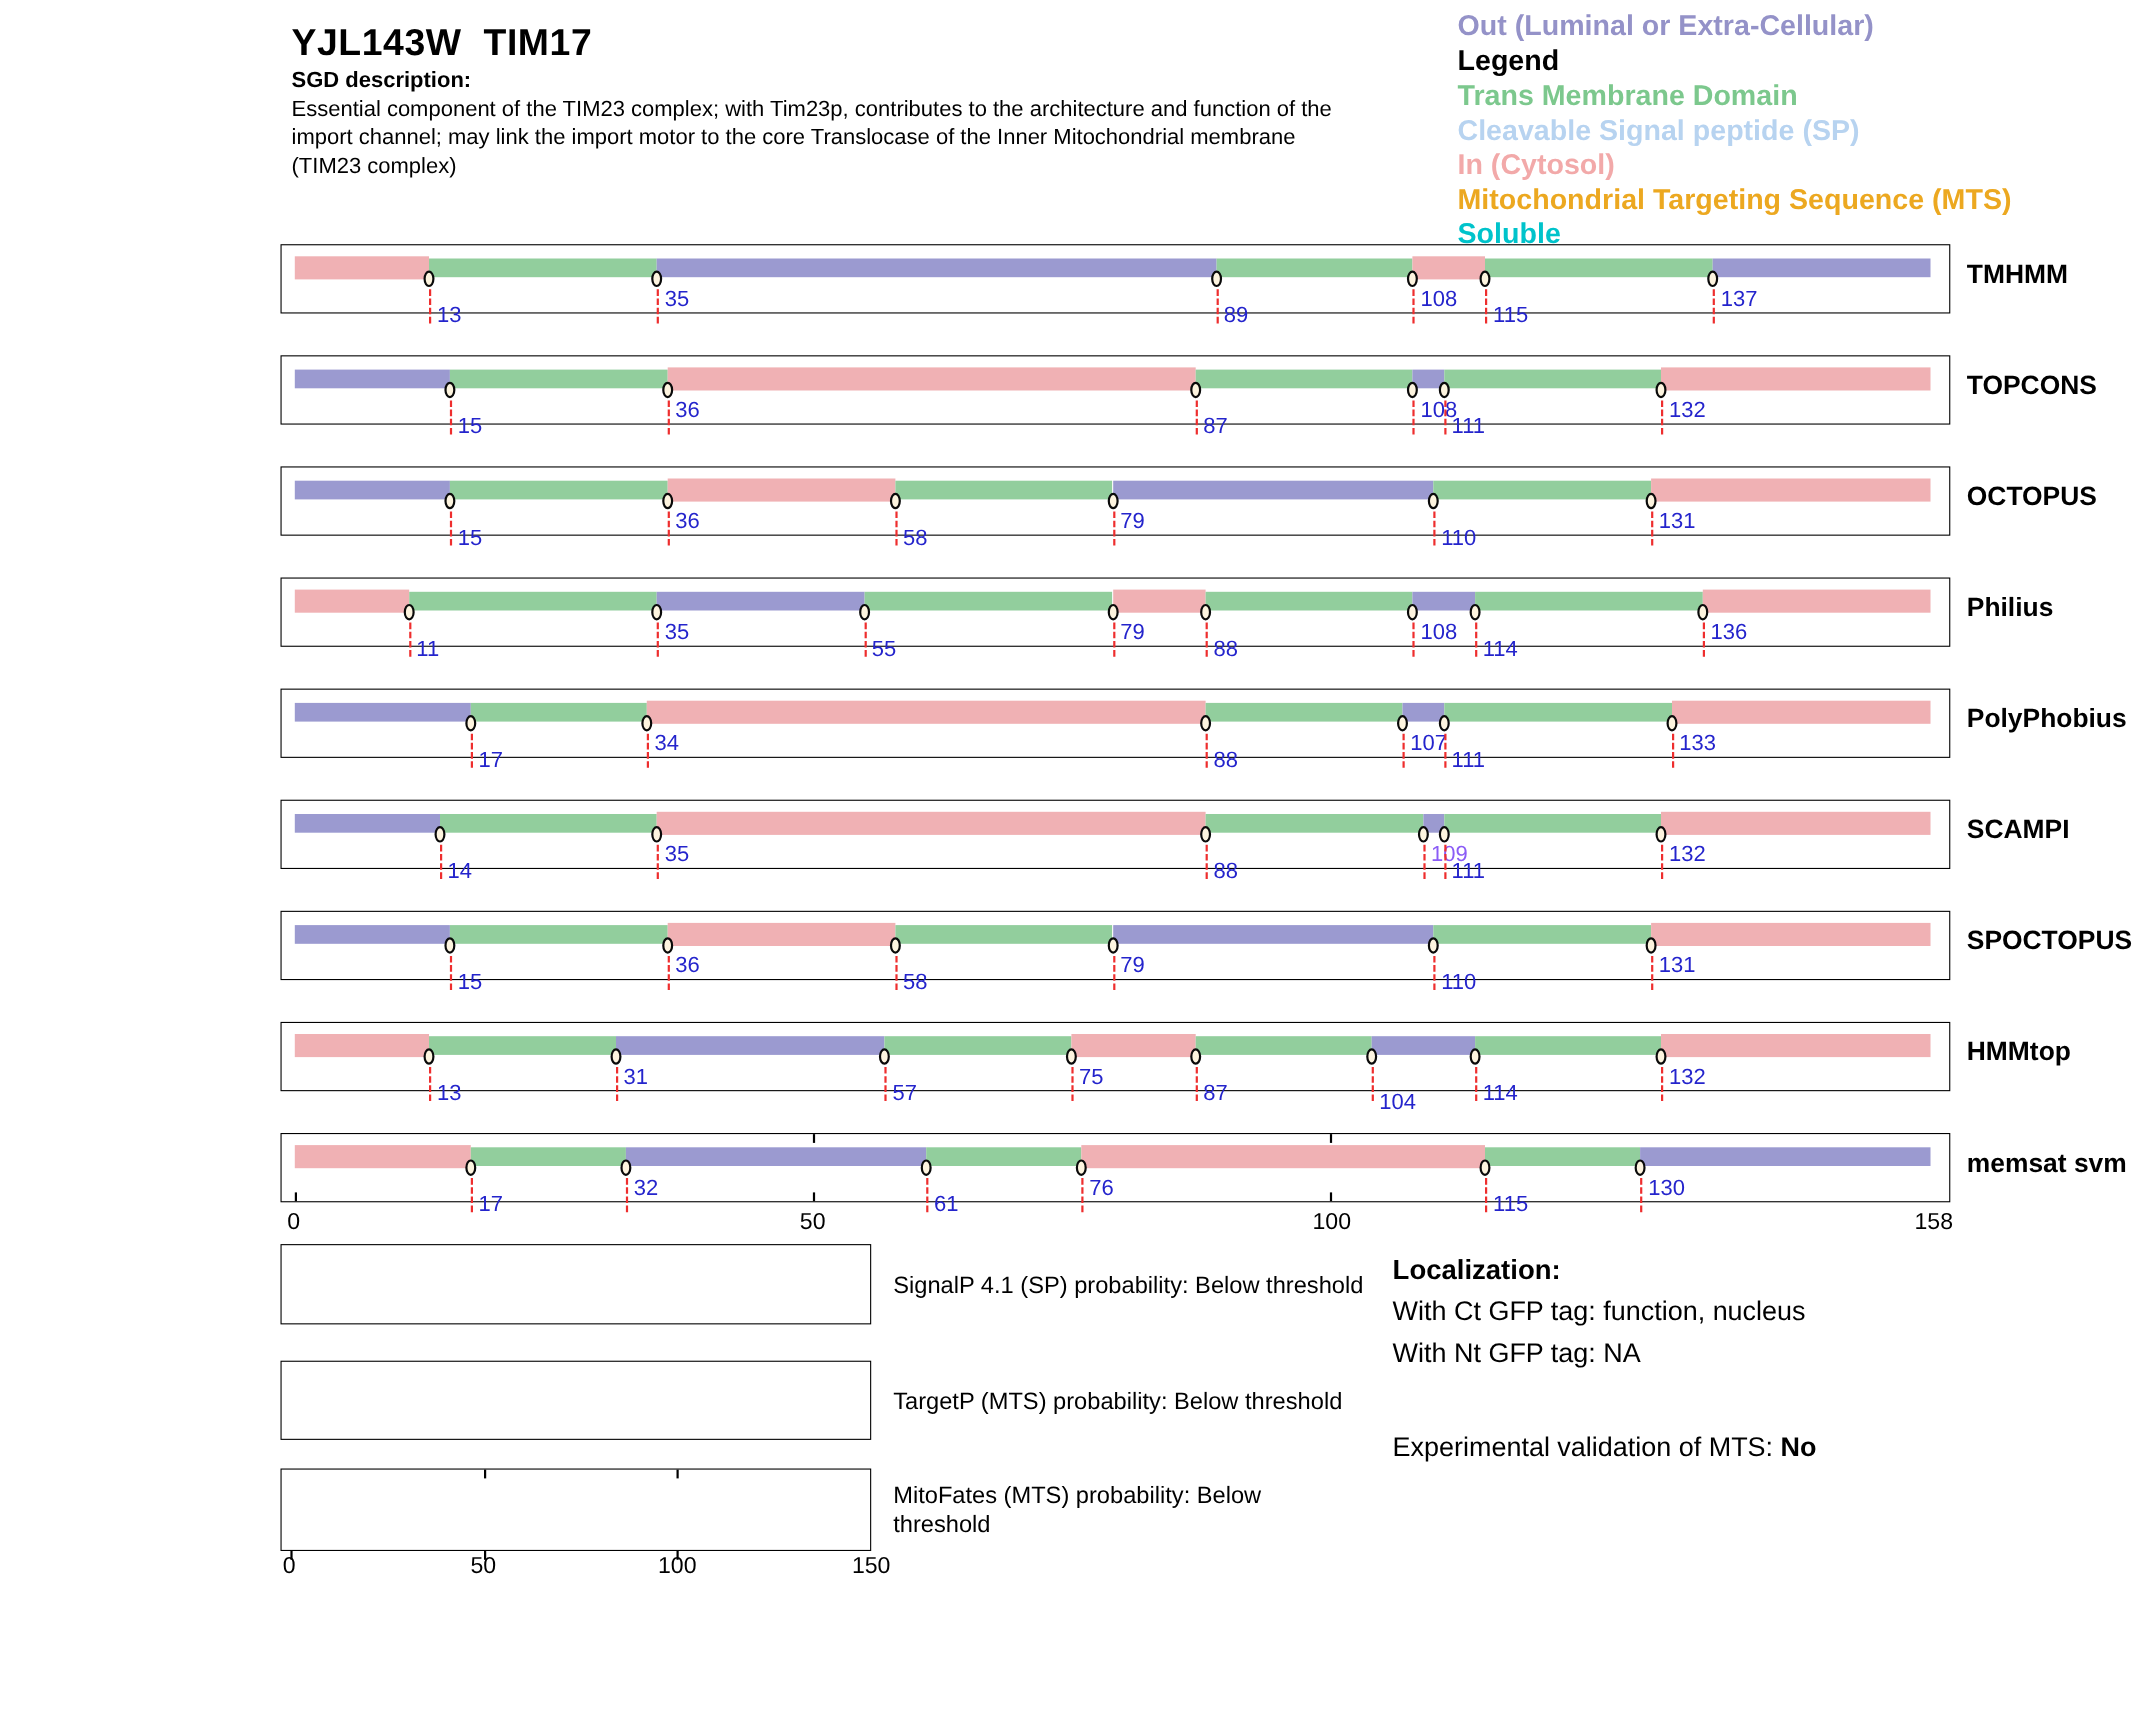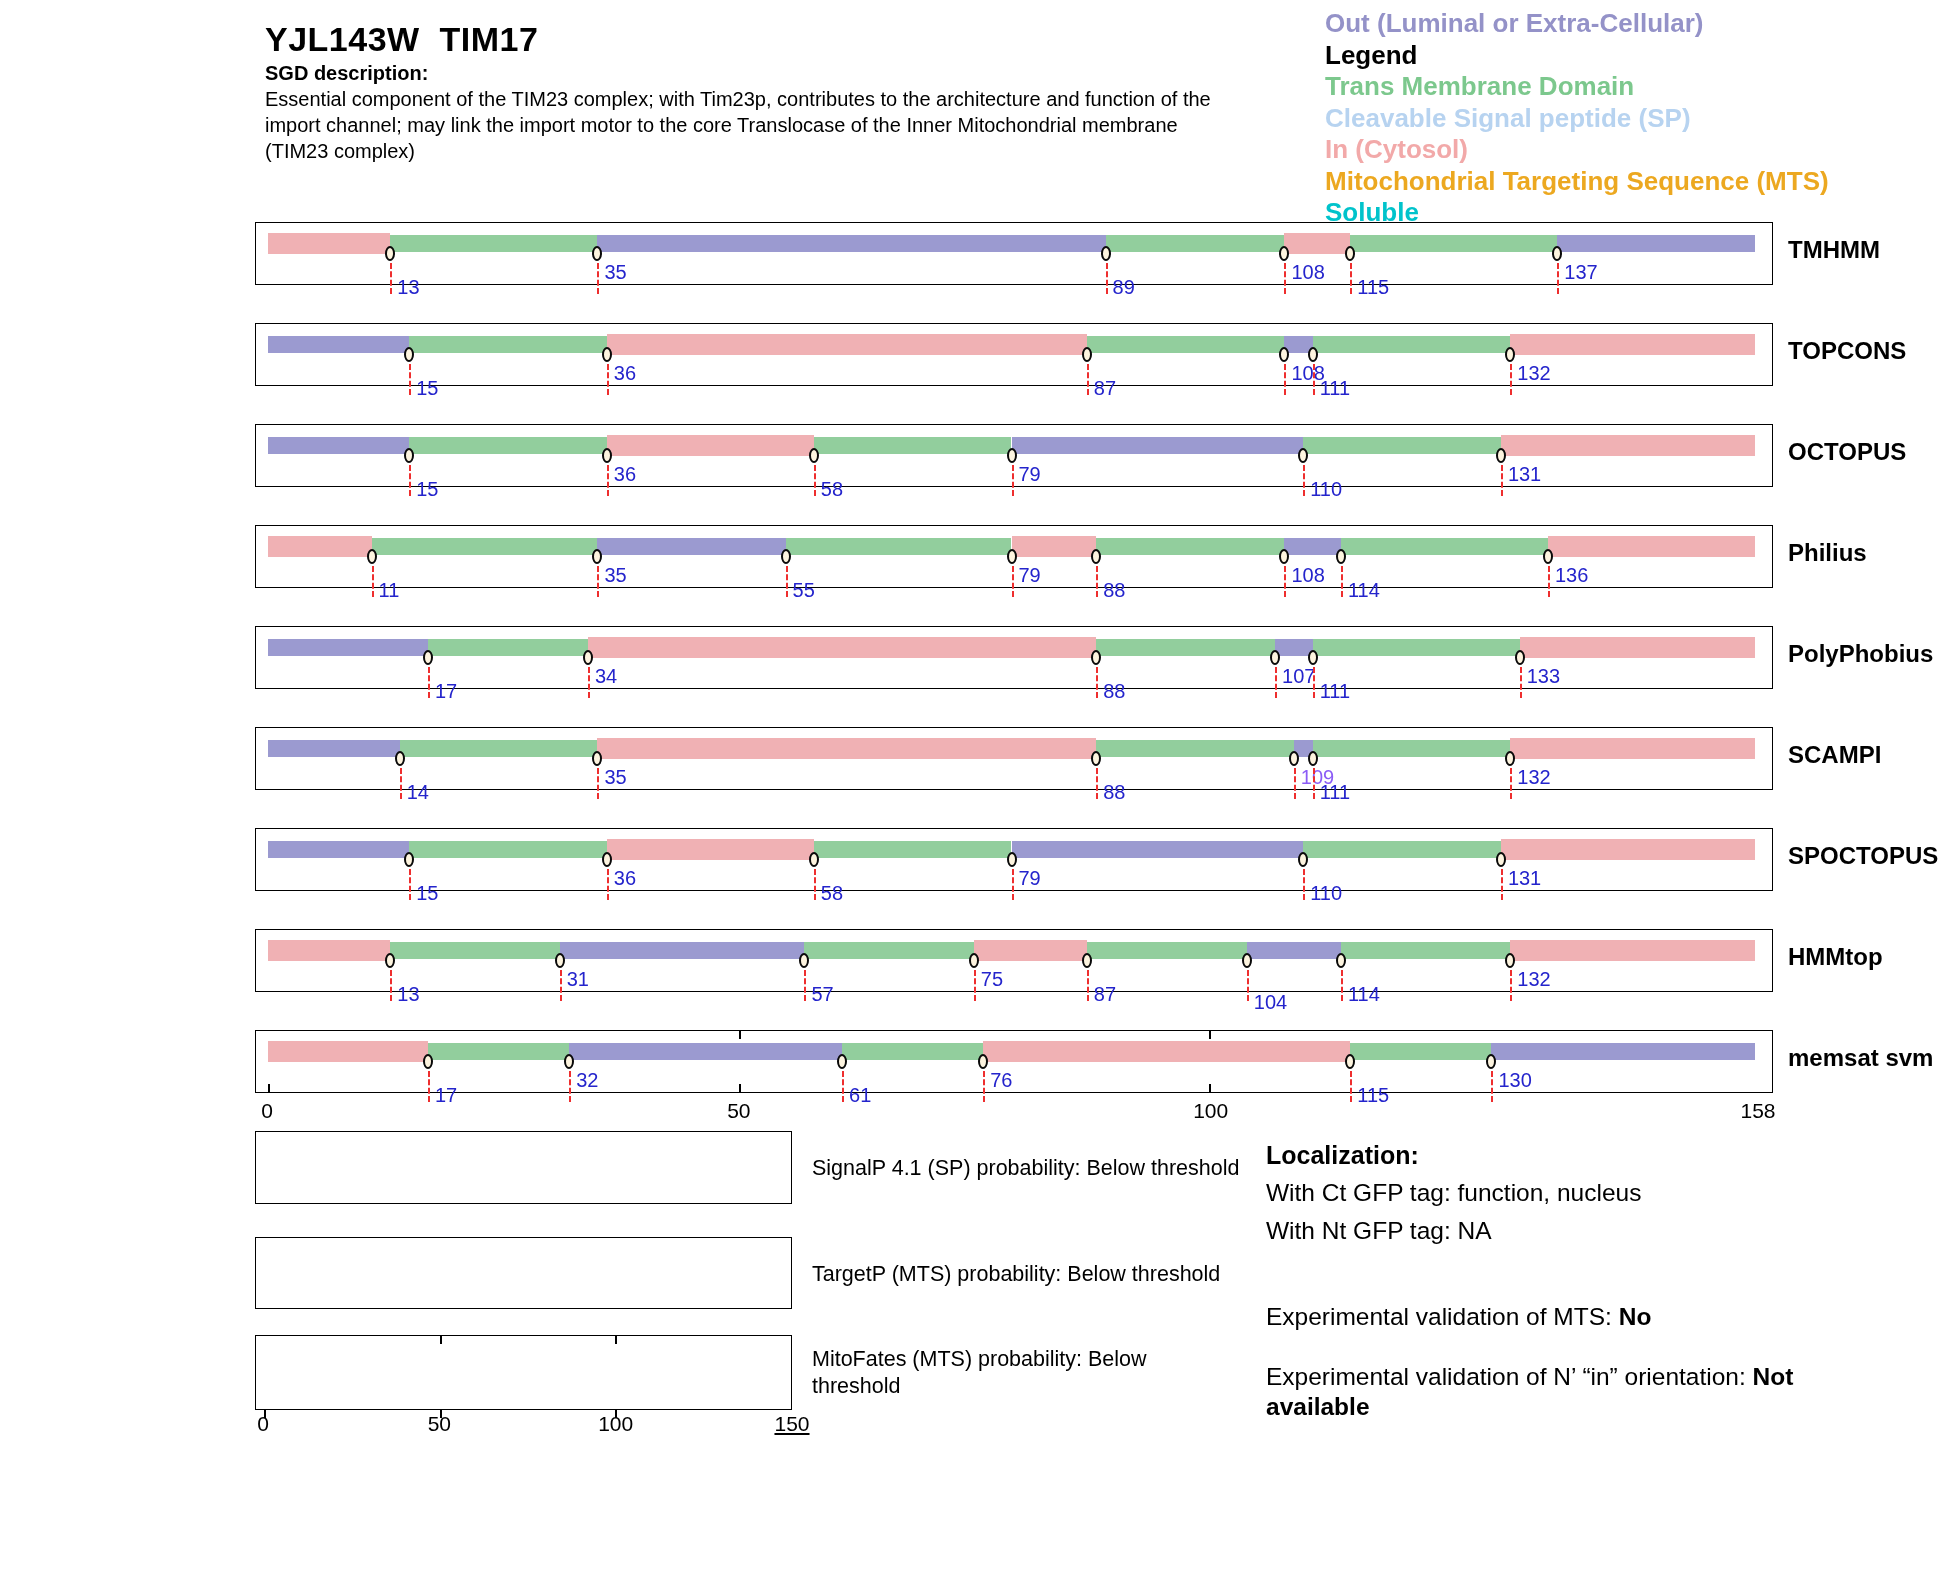--- a/index.html
+++ b/index.html
@@ -378,22 +378,21 @@
           <div class="tick t-bot" style="left: 33.33%; bottom: -9px;"></div>
           <div class="tick t-bot" style="left: 66.67%; bottom: -9px;"></div>
         </div>
       </div>
       <div class="prob-label" style="top: 1346px; width: 345px;">MitoFates (MTS) probability: Below threshold</div>
     </div>
   <div class="abs" id="prob-axis">
       <span style="left: 0%;">0</span>
       <span style="left: 33.33%;">50</span>
       <span style="left: 66.67%;">100</span>
-      <span style="left: 100%; text-decoration: underline;">150</span>
+      <span style="left: 100%;">150</span>
     </div>
 
   <div class="abs loc-text" style="top:1140px;font-weight:bold;font-size:25px;">Localization:</div>
   <div class="abs loc-text" style="top:1178px;">With Ct GFP tag: function, nucleus</div>
   <div class="abs loc-text" style="top:1216px;">With Nt GFP tag: NA</div>
   <div class="abs loc-text" style="top:1302px;"><span>Experimental validation of MTS: </span><span class="loc-bold">No</span></div>
-  <div class="abs loc-text" style="top:1362px;"><span>Experimental validation of N’ “in” orientation: </span><span class="loc-bold">Not available</span></div>
 
 </div>
 
 </body></html>

